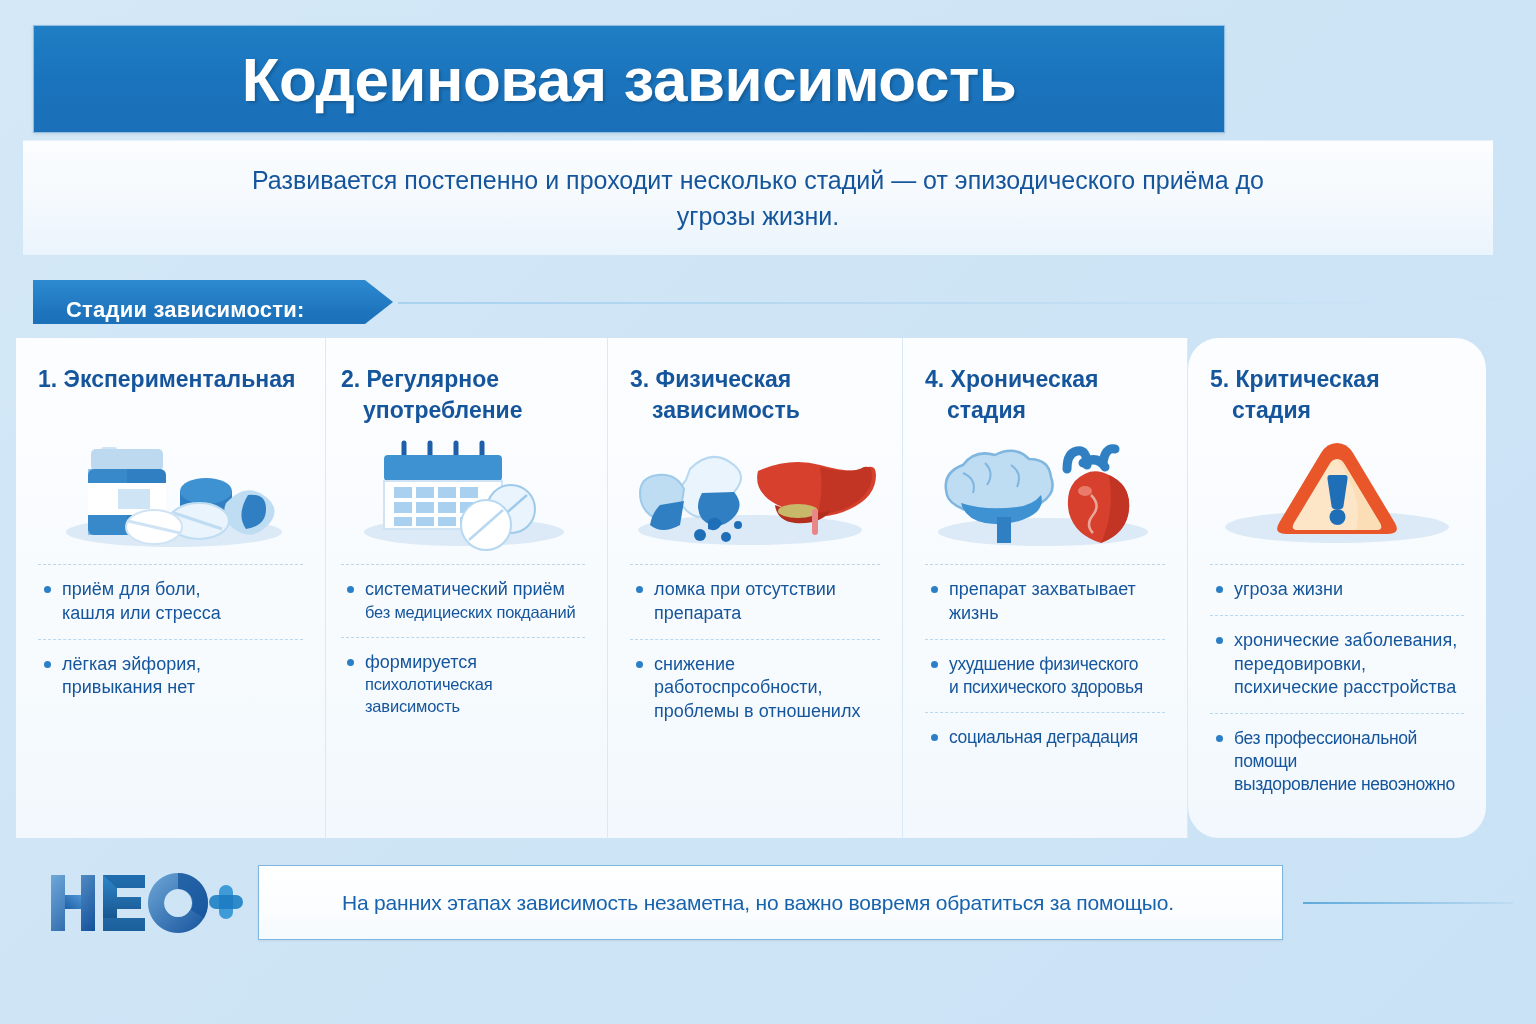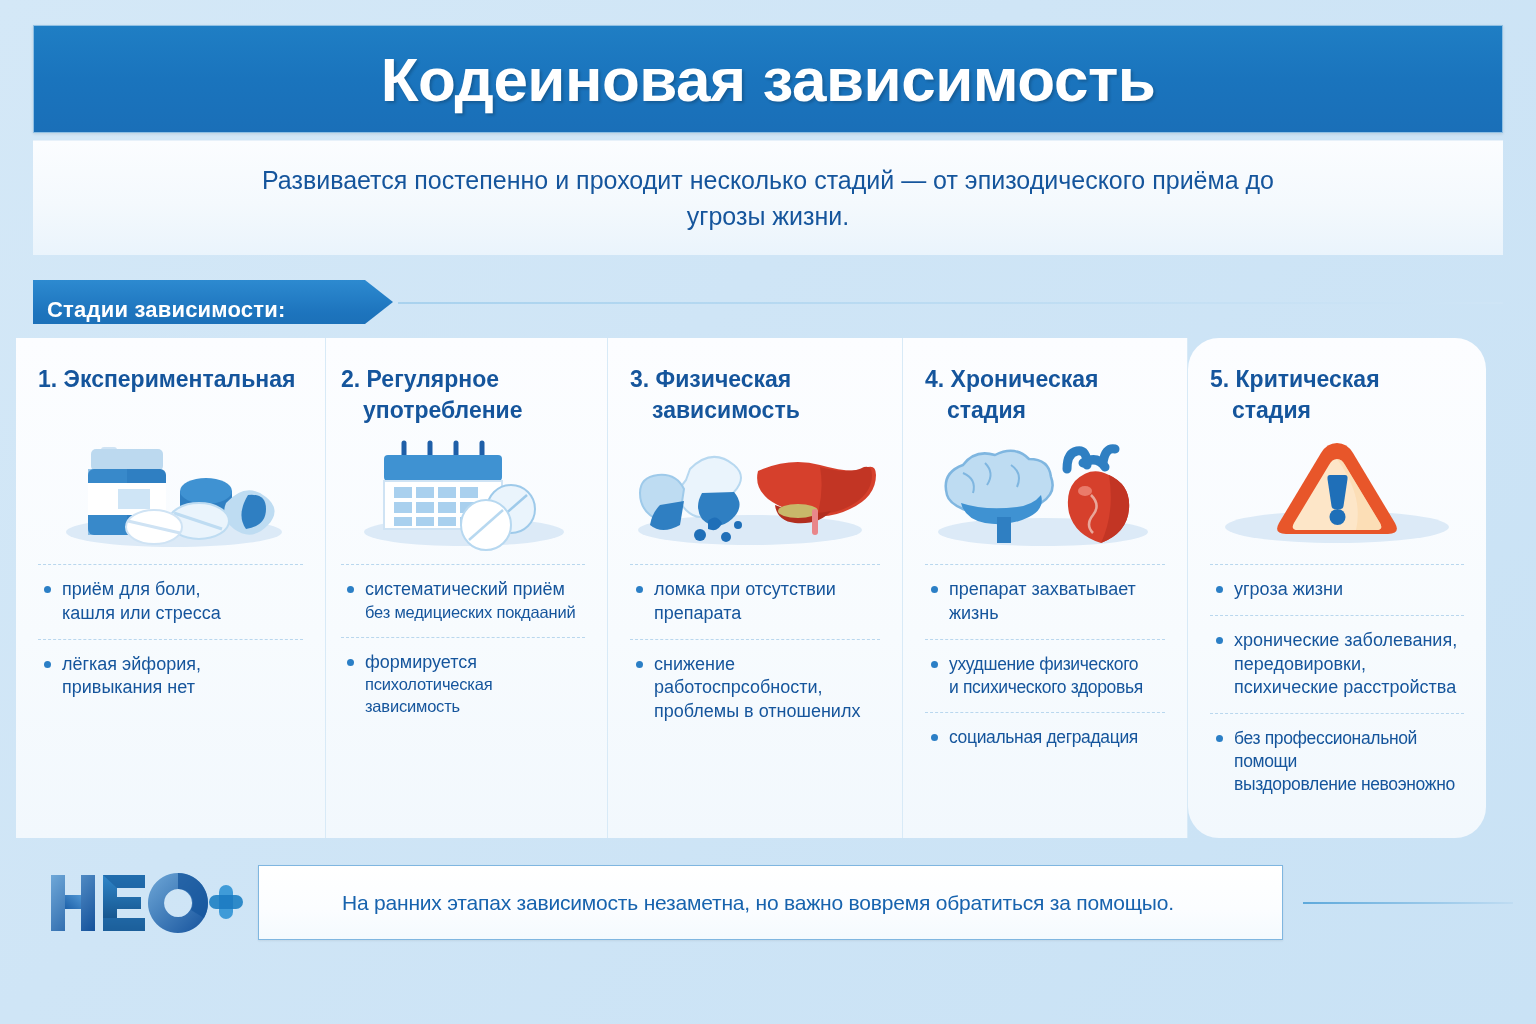--- a/index.html
+++ b/index.html
@@ -18,21 +18,21 @@
     width: 1536px;
     height: 1024px;
     box-sizing: border-box;
   }
 
   
   .header-bar {
     position: absolute;
     left: 33px;
     top: 25px;
-    width: 1470px;
+    width: 1192px;
     height: 108px;
     background: linear-gradient(180deg, #1f7ec4 0%, #1a74bd 50%, #1a6fb8 100%);
     border: 1px solid #8fc0e4;
     box-sizing: border-box;
     display: flex;
     align-items: center;
     justify-content: center;
     box-shadow: 0 1px 3px rgba(0,0,0,0.10);
   }
   .header-title {
@@ -40,21 +40,21 @@
     font-size: 62px;
     font-weight: bold;
     letter-spacing: -0.5px;
     text-shadow: 2px 2px 3px rgba(0,0,0,0.20);
     white-space: nowrap;
   }
 
   
   .subtitle-panel {
     position: absolute;
-    left: 33px;
+    left: 23px;
     top: 140px;
     width: 1470px;
     height: 115px;
     background: linear-gradient(180deg, #fbfdff 0%, #f4f9fd 55%, #eaf4fc 100%);
     box-sizing: border-box;
     display: flex;
     align-items: center;
     justify-content: center;
     border-top: 1px solid #e7f1fa;
   }
@@ -78,21 +78,21 @@
     position: absolute;
     left: 0;
     top: 0;
     height: 60px;
     width: 360px;
     background: linear-gradient(180deg, #2d8ad0 0%, #1d74bd 55%, #1a6cb3 100%);
     clip-path: polygon(0 0, 332px 0, 360px 22px, 332px 44px, 0 44px);
     display: flex;
     align-items: center;
     box-sizing: border-box;
-    padding-left: 14px;
+    padding-left: 33px;
   }
   .section-banner-label {
     color: #ffffff;
     font-size: 22px;
     font-weight: bold;
     letter-spacing: 0.2px;
     white-space: nowrap;
   }
   .section-banner-rule {
     position: absolute;

